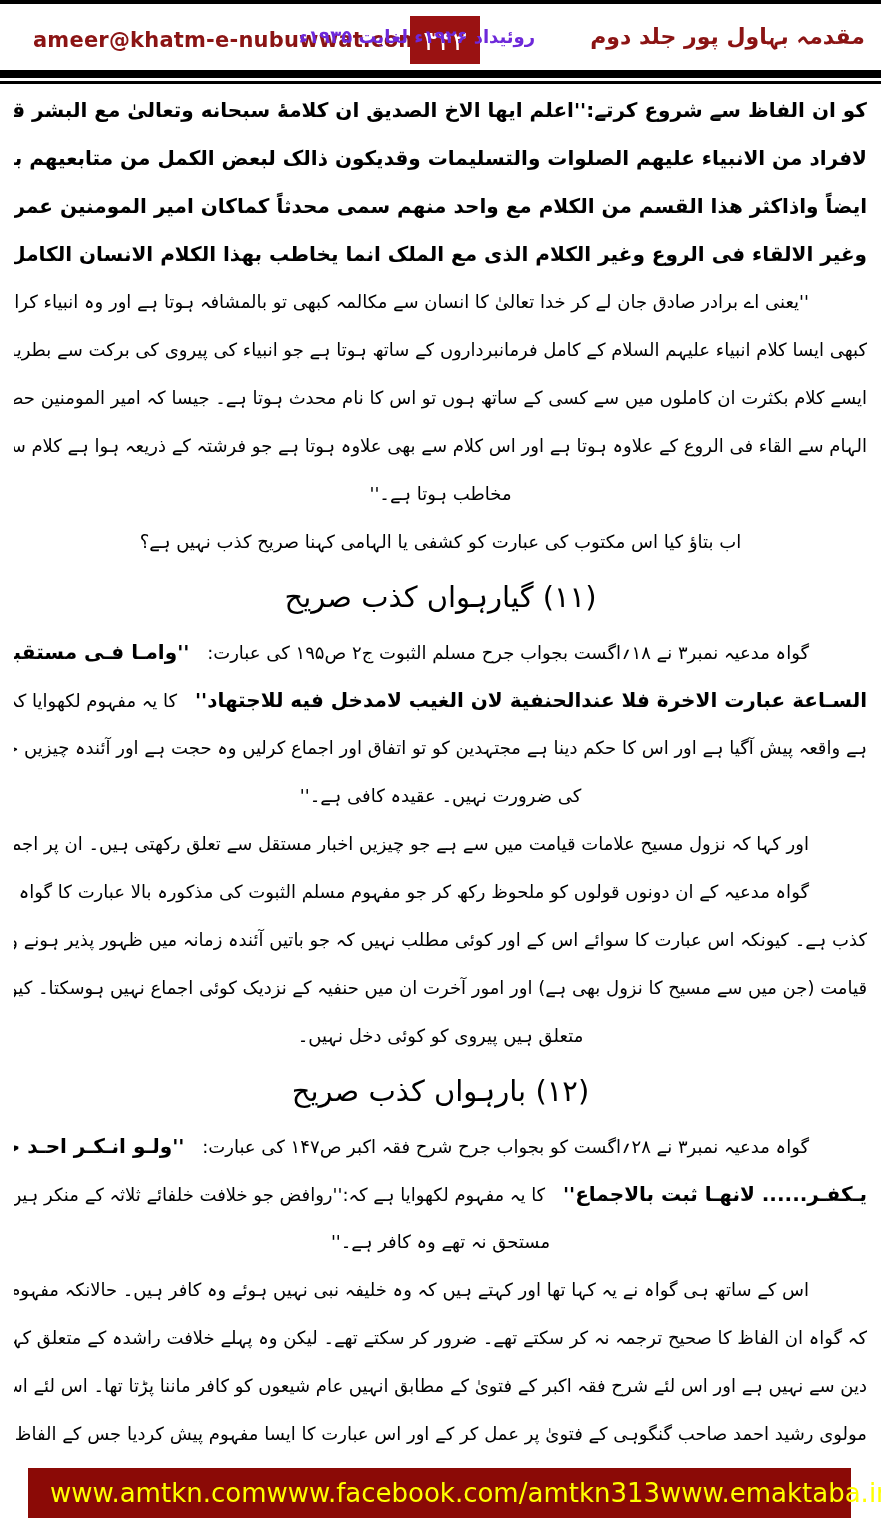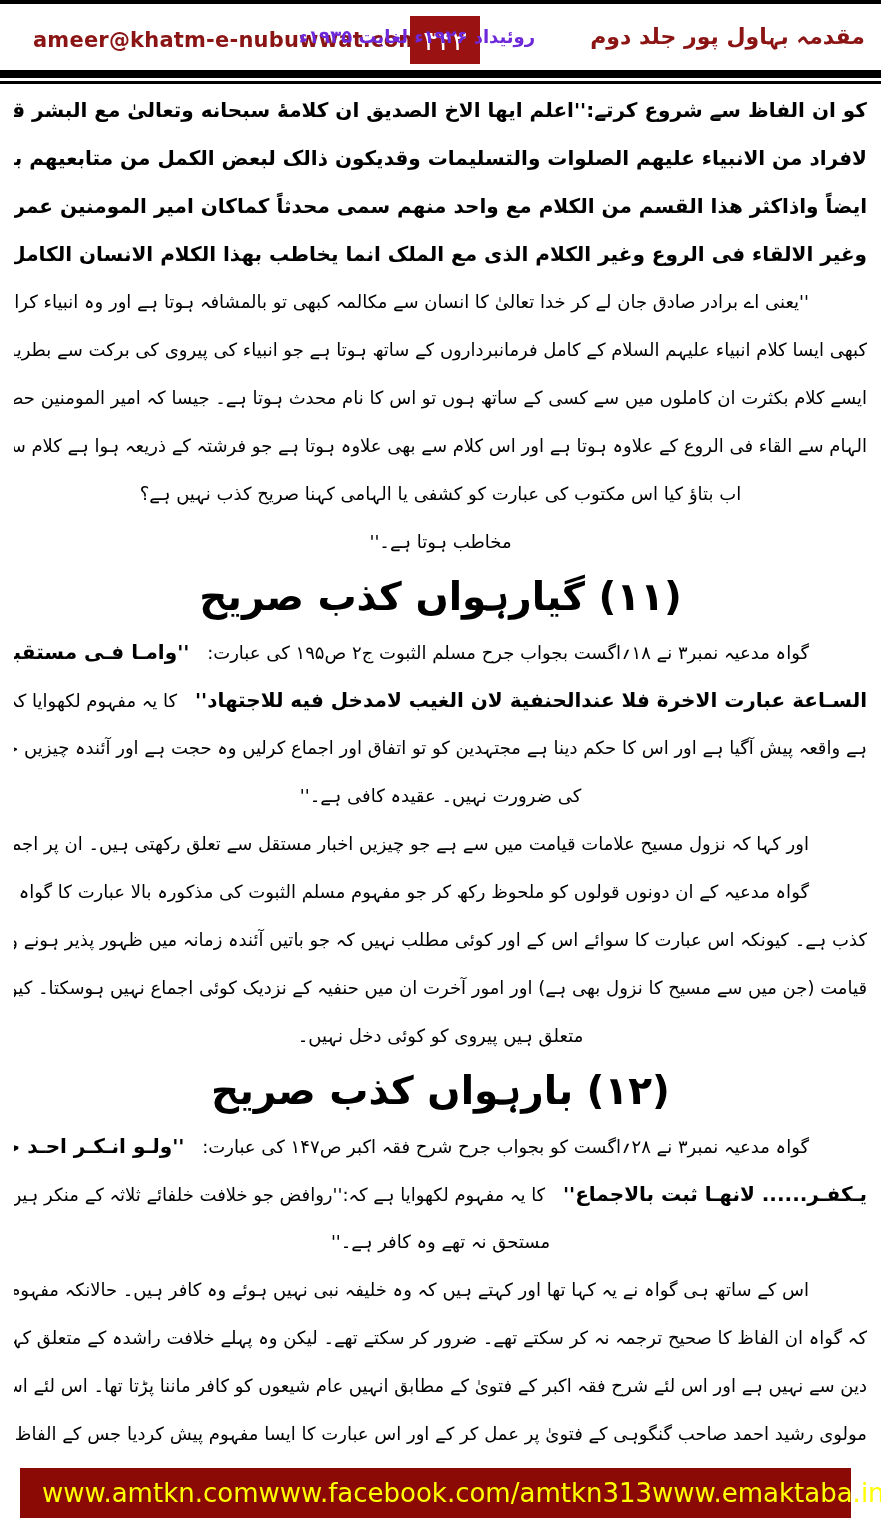--- a/index.html
+++ b/index.html
@@ -63,26 +63,26 @@
     text-align:justify;text-align-last:justify;
     overflow:hidden;white-space:nowrap;
   }
   .ln.ar{font-weight:bold;font-size:20px;}
   .ln.c{text-align:center;text-align-last:center;}
   .ln.ind{padding-right:58px;}
   .seg+.seg{margin-inline-start:12px;}
   .seg.ab{font-weight:bold;font-size:20px;}
   .heading{
     height:62px;line-height:62px;
-    font-size:39px;font-weight:bold;
+    font-size:29px;font-weight:normal;
     text-align:right;text-align-last:center;
   }
   
   .footer{
-    position:absolute;left:20px;right:30px;bottom:13px;height:50px;
+    position:absolute;left:28px;right:30px;bottom:13px;height:50px;
     background:var(--footer_bg,#8b0a06);
     color:var(--footer_text,#ffff00);
     display:flex;align-items:center;justify-content:space-between;
     padding:0 22px;
     direction:ltr;
     font-size:26px;
   }
 </style>
 </head>
 <body>
@@ -112,23 +112,23 @@
 
     <div class="ln ar">کو ان الفاظ سے شروع کرتے:''اعلم ایها الاخ الصدیق ان کلامهٔ سبحانه وتعالیٰ مع البشر قدیکون شفاها وذالک</div>
     <div class="ln ar">لافراد من الانبیاء علیهم الصلوات والتسلیمات وقدیکون ذالک لبعض الکمل من متابعیهم بالتبعیة والوراثة</div>
     <div class="ln ar">ایضاً واذاکثر هذا القسم من الکلام مع واحد منهم سمی محدثاً کماکان امیر المومنین عمر وهذا غیر الالهام</div>
     <div class="ln ar c">وغیر الالقاء فی الروع وغیر الکلام الذی مع الملک انما یخاطب بهذا الکلام الانسان الکامل''</div>
 
     <div class="ln ind">''یعنی اے برادر صادق جان لے کر خدا تعالیٰ کا انسان سے مکالمہ کبھی تو بالمشافہ ہوتا ہے اور وہ انبیاء کرام کے ساتھ ہوتا ہے اور</div>
     <div class="ln">کبھی ایسا کلام انبیاء علیہم السلام کے کامل فرمانبرداروں کے ساتھ ہوتا ہے جو انبیاء کی پیروی کی برکت سے بطریق وراثت ہوتا ہے۔ پس جب</div>
     <div class="ln">ایسے کلام بکثرت ان کاملوں میں سے کسی کے ساتھ ہوں تو اس کا نام محدث ہوتا ہے۔ جیسا کہ امیر المومنین حضرت عمر رضی اللہ عنہ تھے اور یہ کلام</div>
     <div class="ln">الہام سے القاء فی الروع کے علاوہ ہوتا ہے اور اس کلام سے بھی علاوہ ہوتا ہے جو فرشتہ کے ذریعہ ہوا ہے کلام سے صرف انسان کامل ہی</div>
+    <div class="ln c">مخاطب ہوتا ہے۔''</div>
+
     <div class="ln c">اب بتاؤ کیا اس مکتوب کی عبارت کو کشفی یا الہامی کہنا صریح کذب نہیں ہے؟</div>
-
-    <div class="ln c">مخاطب ہوتا ہے۔''</div>
 
     <div class="heading">(۱۱) گیارہواں کذب صریح</div>
 
     <div class="ln ind">
       <span class="seg">گواہ مدعیہ نمبر۳ نے ۱۸؍اگست بجواب جرح مسلم الثبوت ج۲ ص۱۹۵ کی عبارت:</span>
       <span class="seg ab">''وامـا فـی مستقبلات کـاشـراط</span>
     </div>
     <div class="ln">
       <span class="seg ab">السـاعة عبارت الاخرة فلا عندالحنفیة لان الغیب لامدخل فیه للاجتهاد''</span>
       <span class="seg">کا یہ مفہوم لکھوایا کہ:''مسلم الثبوت کی مراد یہ</span>

